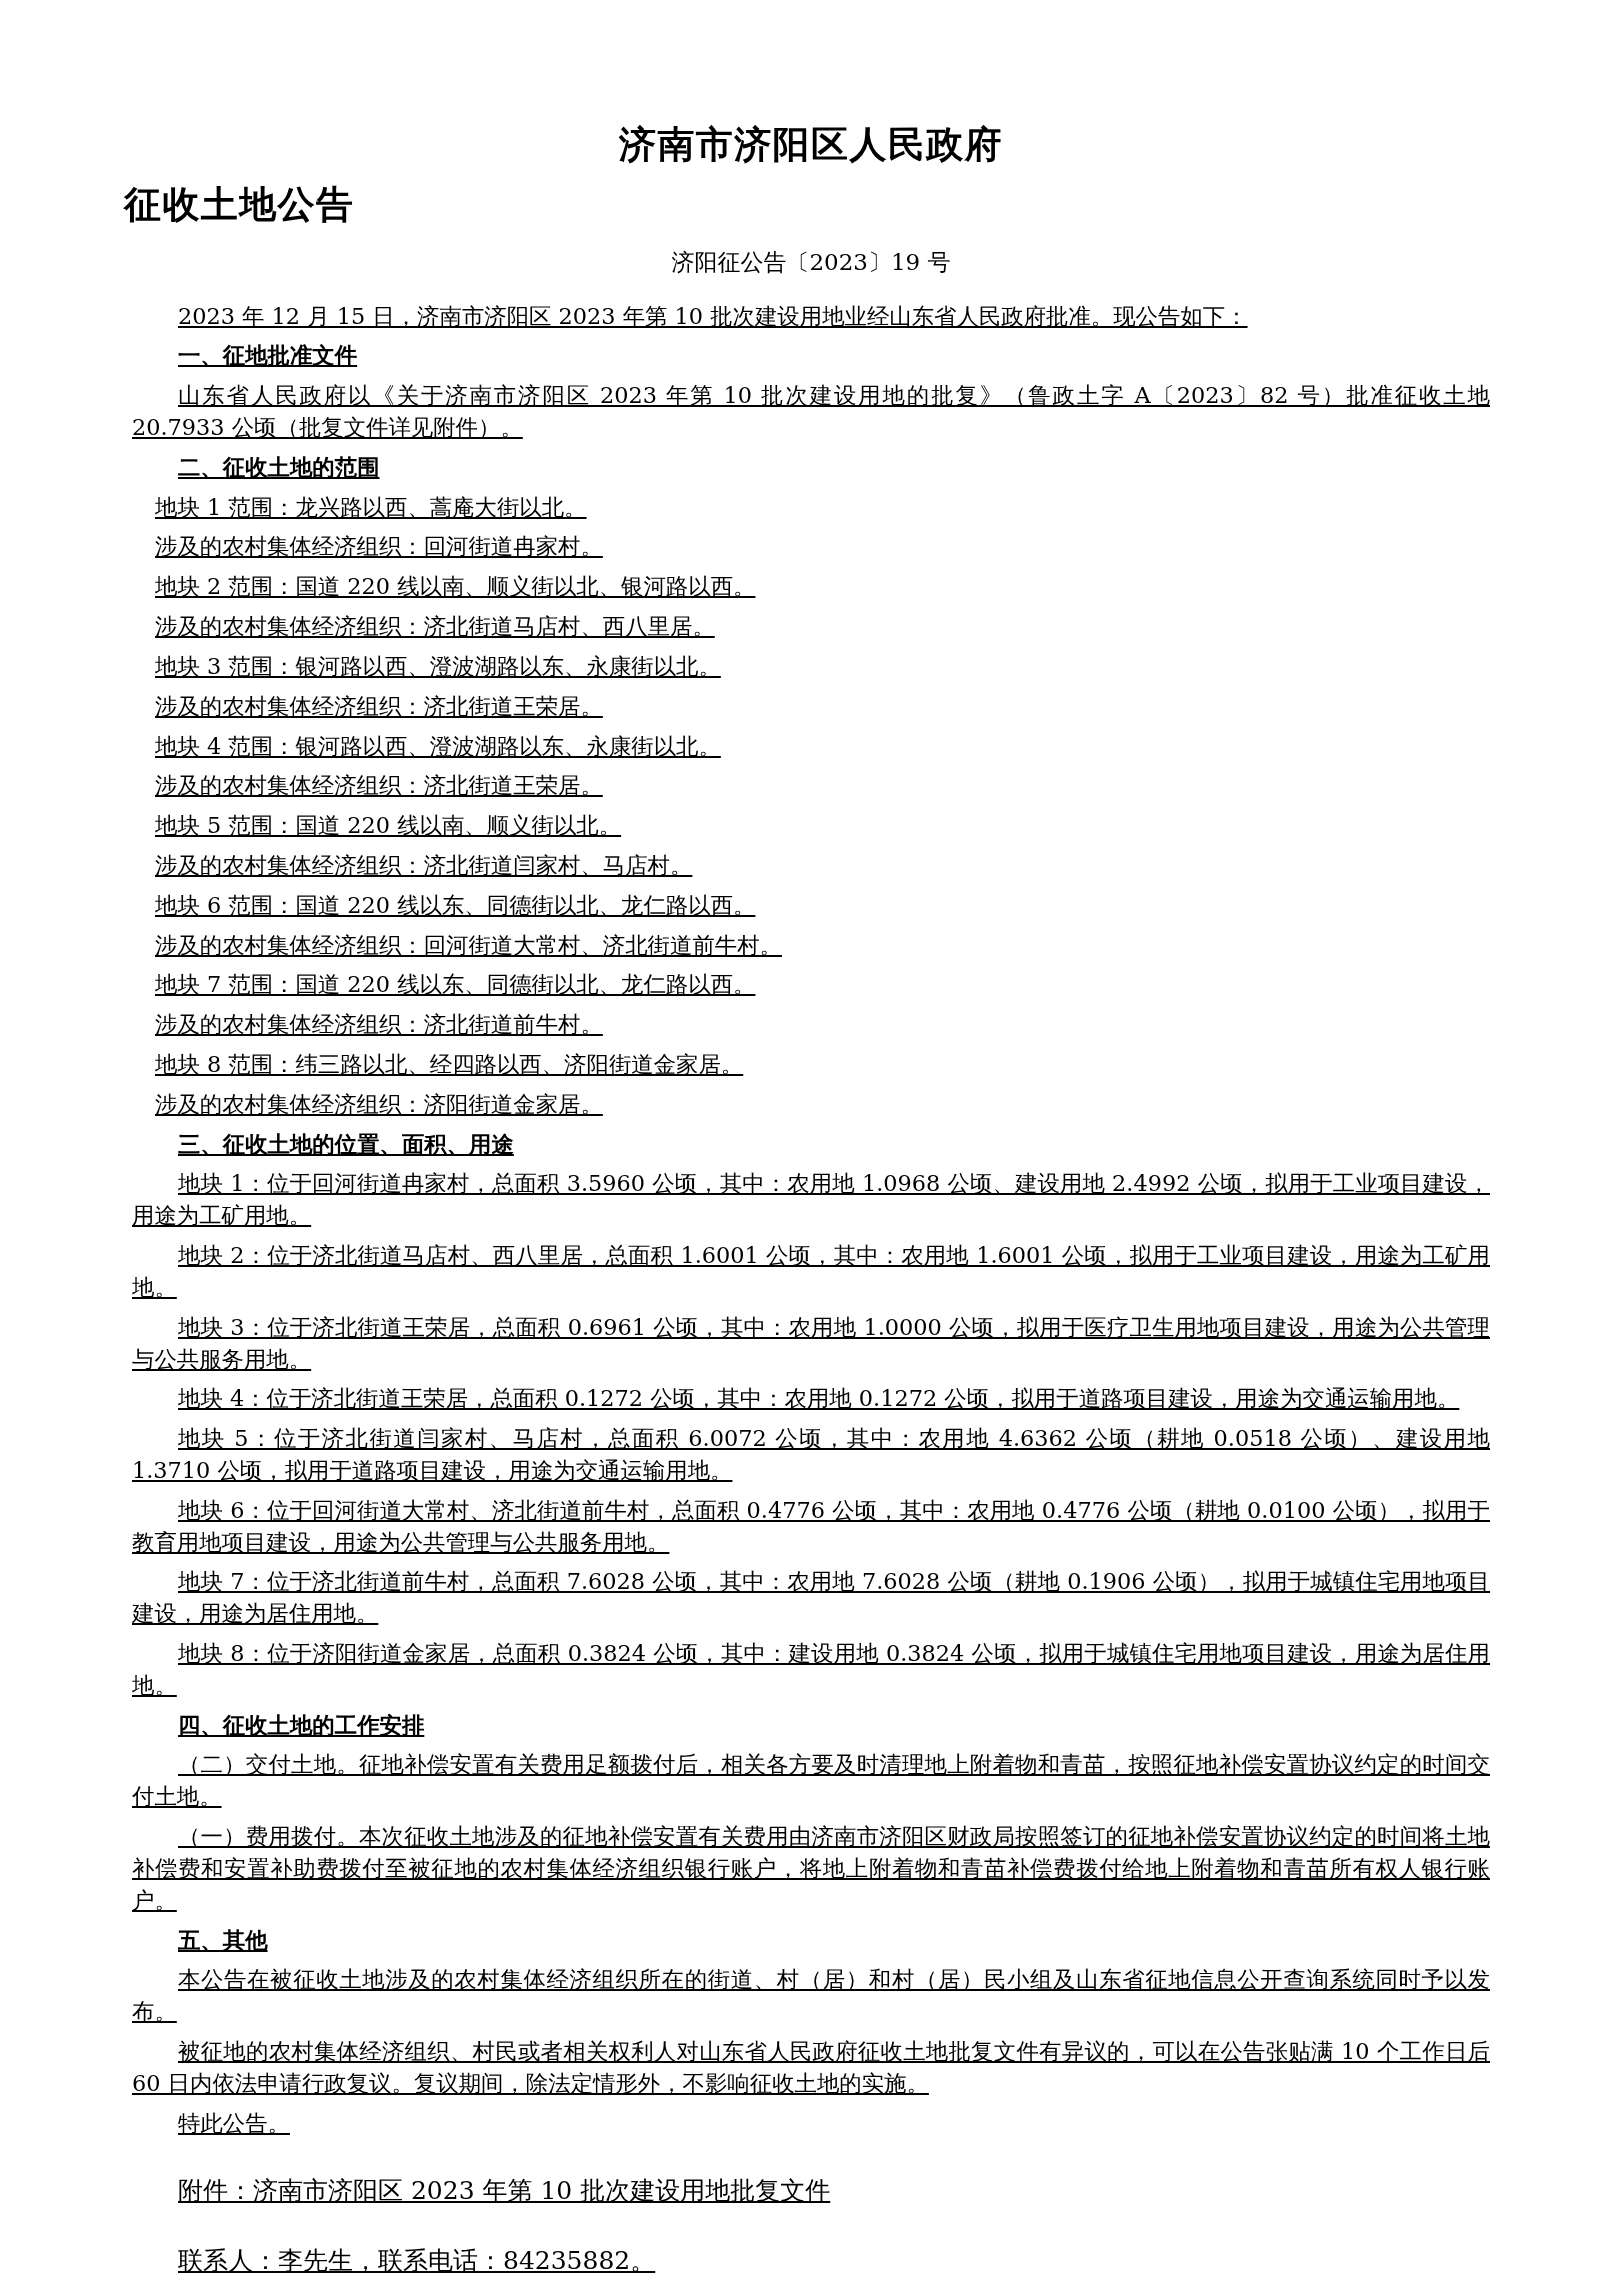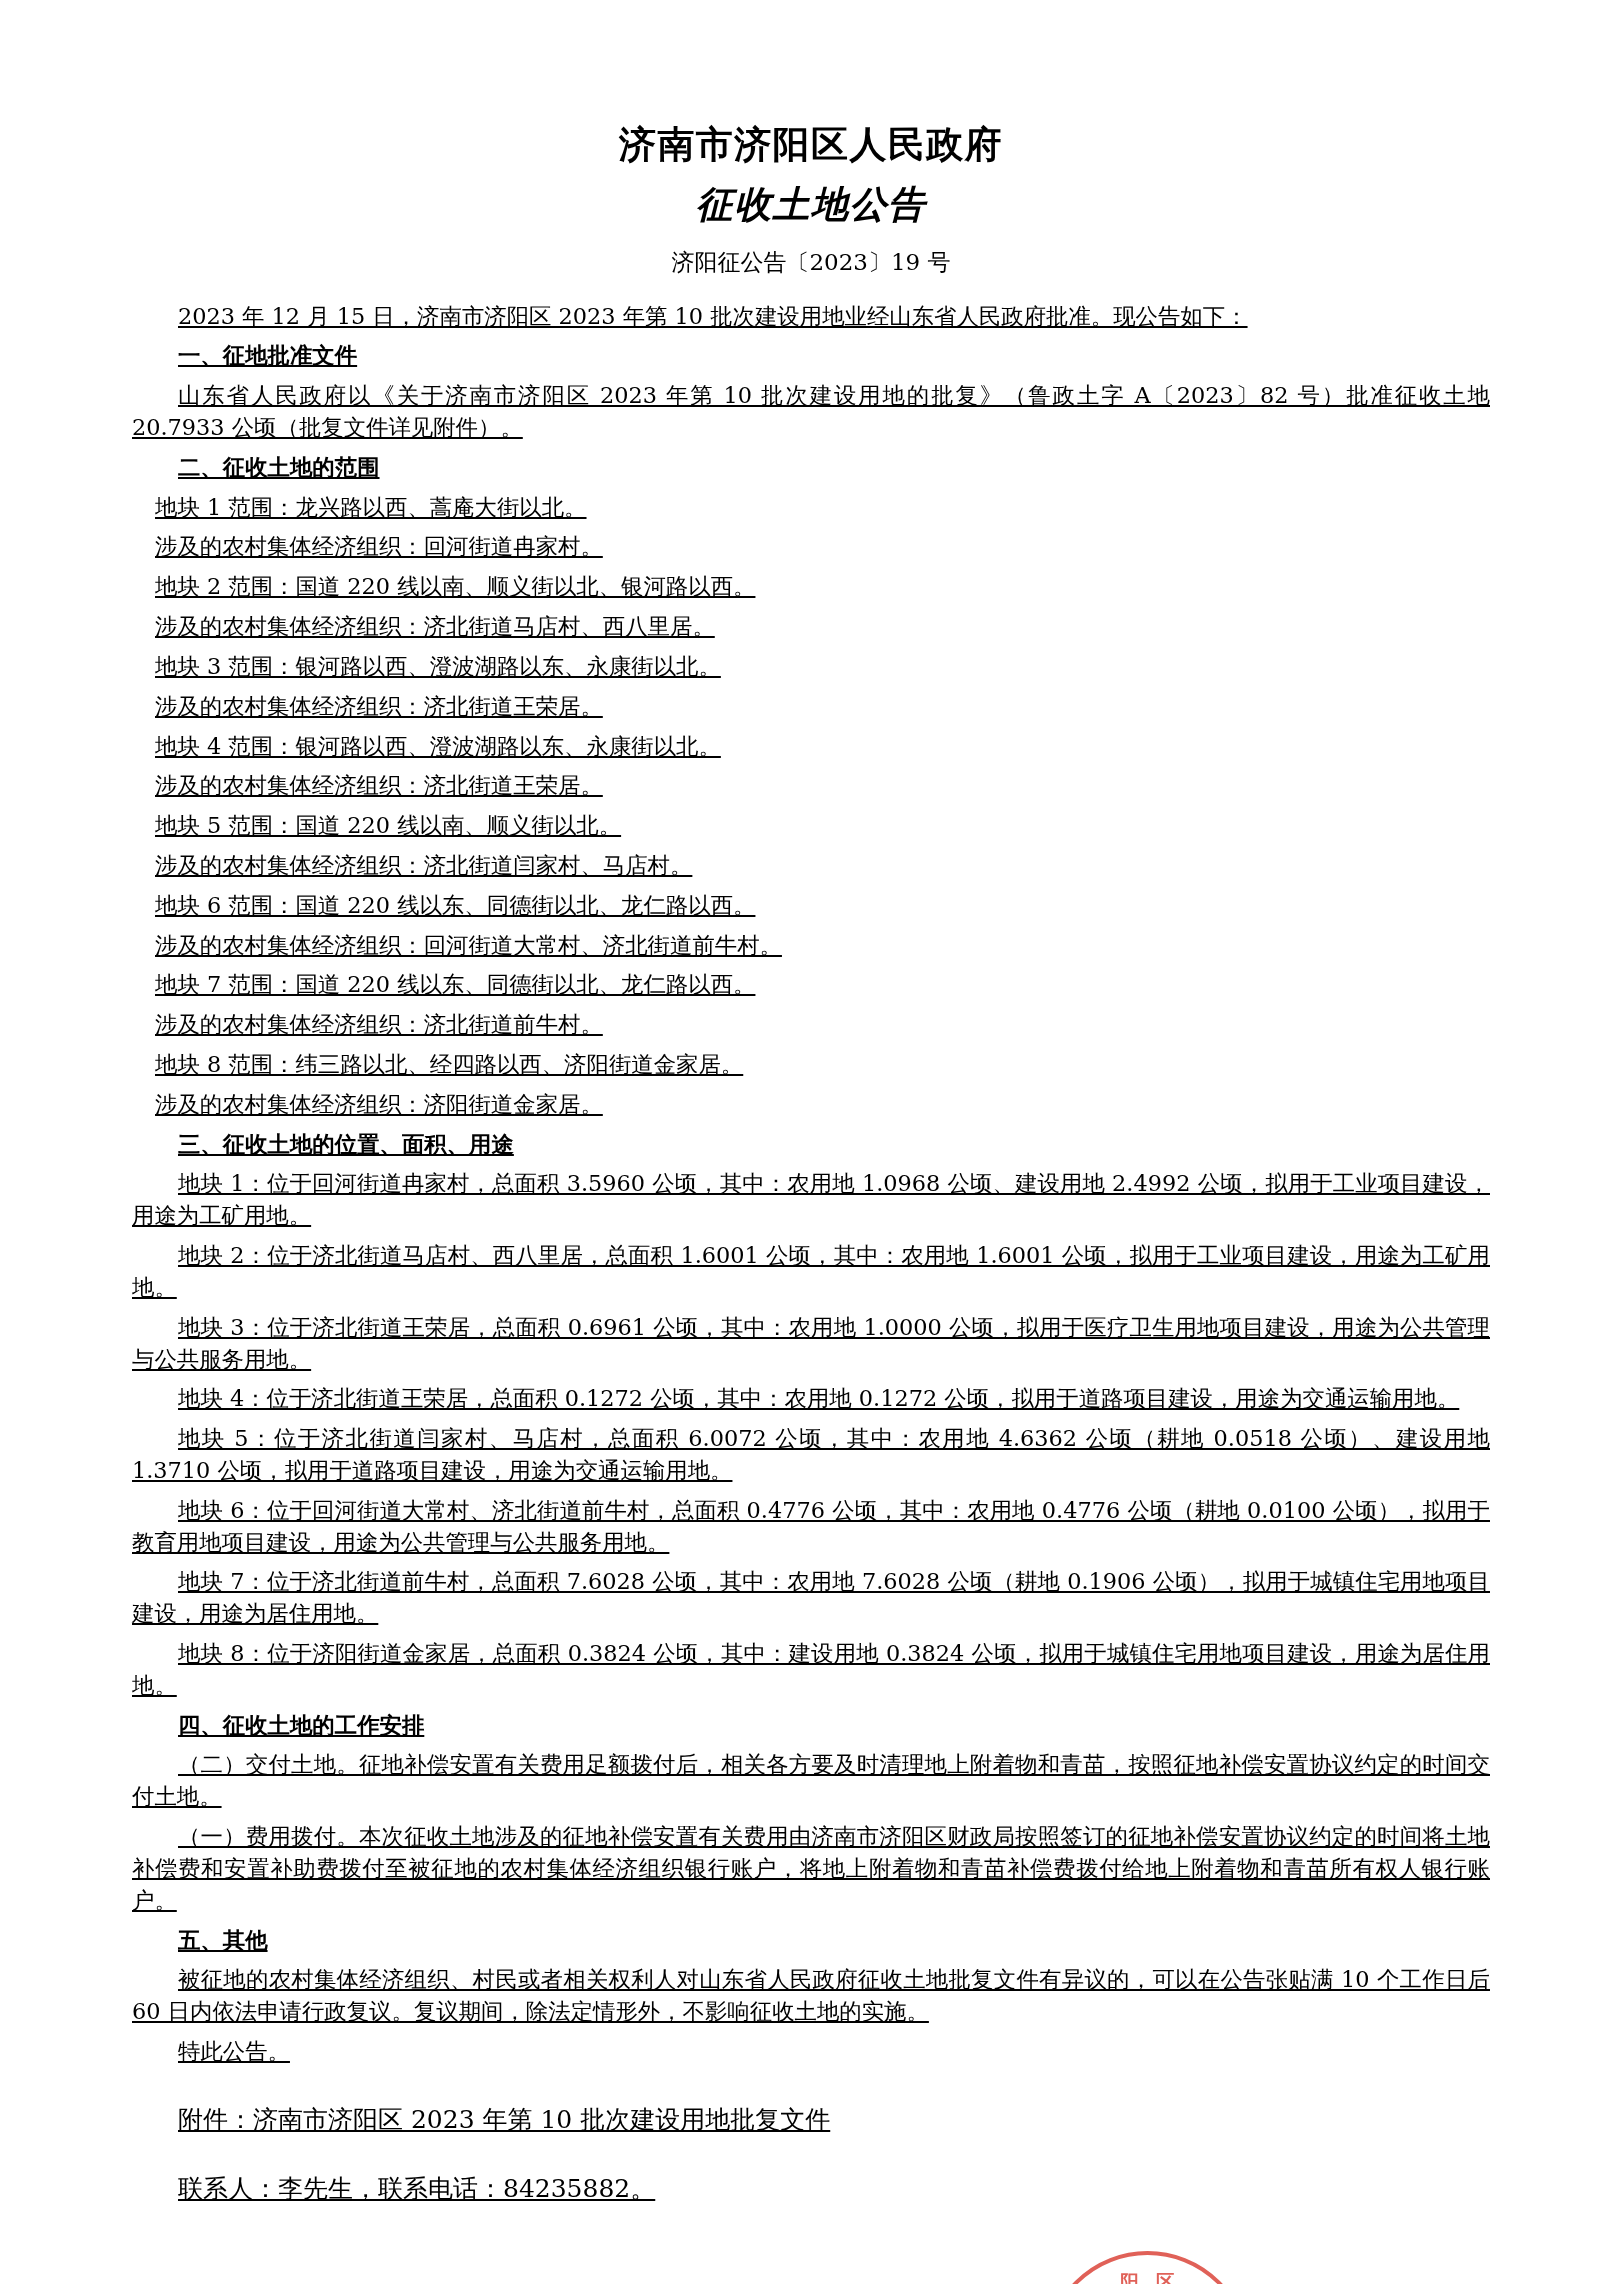--- a/index.html
+++ b/index.html
@@ -24,27 +24,26 @@
   }
   .title-1 {
     text-align: center;
     font-size: 37px;
     font-weight: bold;
     letter-spacing: 1.4px;
     line-height: 1.5;
     margin: 0 0 4.1px 0;
   }
   .title-2 {
-    text-align: center;
+    text-align: left;
     font-size: 37px;
     font-weight: bold;
     letter-spacing: 1.4px;
     line-height: 1.5;
     margin: 0 0 12.4px 0;
-    font-style: italic;
   }
   .doc-number {
     text-align: center;
     font-size: 23px;
     line-height: 1.6;
     margin: 0 0 19.3px 0;
   }
   .body-text {
     font-size: 22.4px;
     line-height: 1.42;
@@ -185,20 +184,21 @@
     <p class="para">地块 5：位于济北街道闫家村、马店村，总面积 6.0072 公顷，其中：农用地 4.6362 公顷（耕地 0.0518 公顷）、建设用地 1.3710 公顷，拟用于道路项目建设，用途为交通运输用地。</p>
     <p class="para">地块 6：位于回河街道大常村、济北街道前牛村，总面积 0.4776 公顷，其中：农用地 0.4776 公顷（耕地 0.0100 公顷），拟用于教育用地项目建设，用途为公共管理与公共服务用地。</p>
     <p class="para">地块 7：位于济北街道前牛村，总面积 7.6028 公顷，其中：农用地 7.6028 公顷（耕地 0.1906 公顷），拟用于城镇住宅用地项目建设，用途为居住用地。</p>
     <p class="para">地块 8：位于济阳街道金家居，总面积 0.3824 公顷，其中：建设用地 0.3824 公顷，拟用于城镇住宅用地项目建设，用途为居住用地。</p>
 
     <p class="section-head">四、征收土地的工作安排</p>
     <p class="para">（二）交付土地。征地补偿安置有关费用足额拨付后，相关各方要及时清理地上附着物和青苗，按照征地补偿安置协议约定的时间交付土地。</p>
     <p class="para">（一）费用拨付。本次征收土地涉及的征地补偿安置有关费用由济南市济阳区财政局按照签订的征地补偿安置协议约定的时间将土地补偿费和安置补助费拨付至被征地的农村集体经济组织银行账户，将地上附着物和青苗补偿费拨付给地上附着物和青苗所有权人银行账户。</p>
 
     <p class="section-head">五、其他</p>
+    <p class="para">本公告在被征收土地涉及的农村集体经济组织所在的街道、村（居）和村（居）民小组及山东省征地信息公开查询系统同时予以发布。</p>
     <p class="para">被征地的农村集体经济组织、村民或者相关权利人对山东省人民政府征收土地批复文件有异议的，可以在公告张贴满 10 个工作日后 60 日内依法申请行政复议。复议期间，除法定情形外，不影响征收土地的实施。</p>
     <p class="para">特此公告。</p>
 
     <div class="gap-md"></div>
     <p class="tail-line">附件：济南市济阳区 2023 年第 10 批次建设用地批复文件</p>
     <div class="gap-md"></div>
     <p class="tail-line">联系人：李先生，联系电话：84235882。</p>
   </div>
 
   <div class="sign-area">

